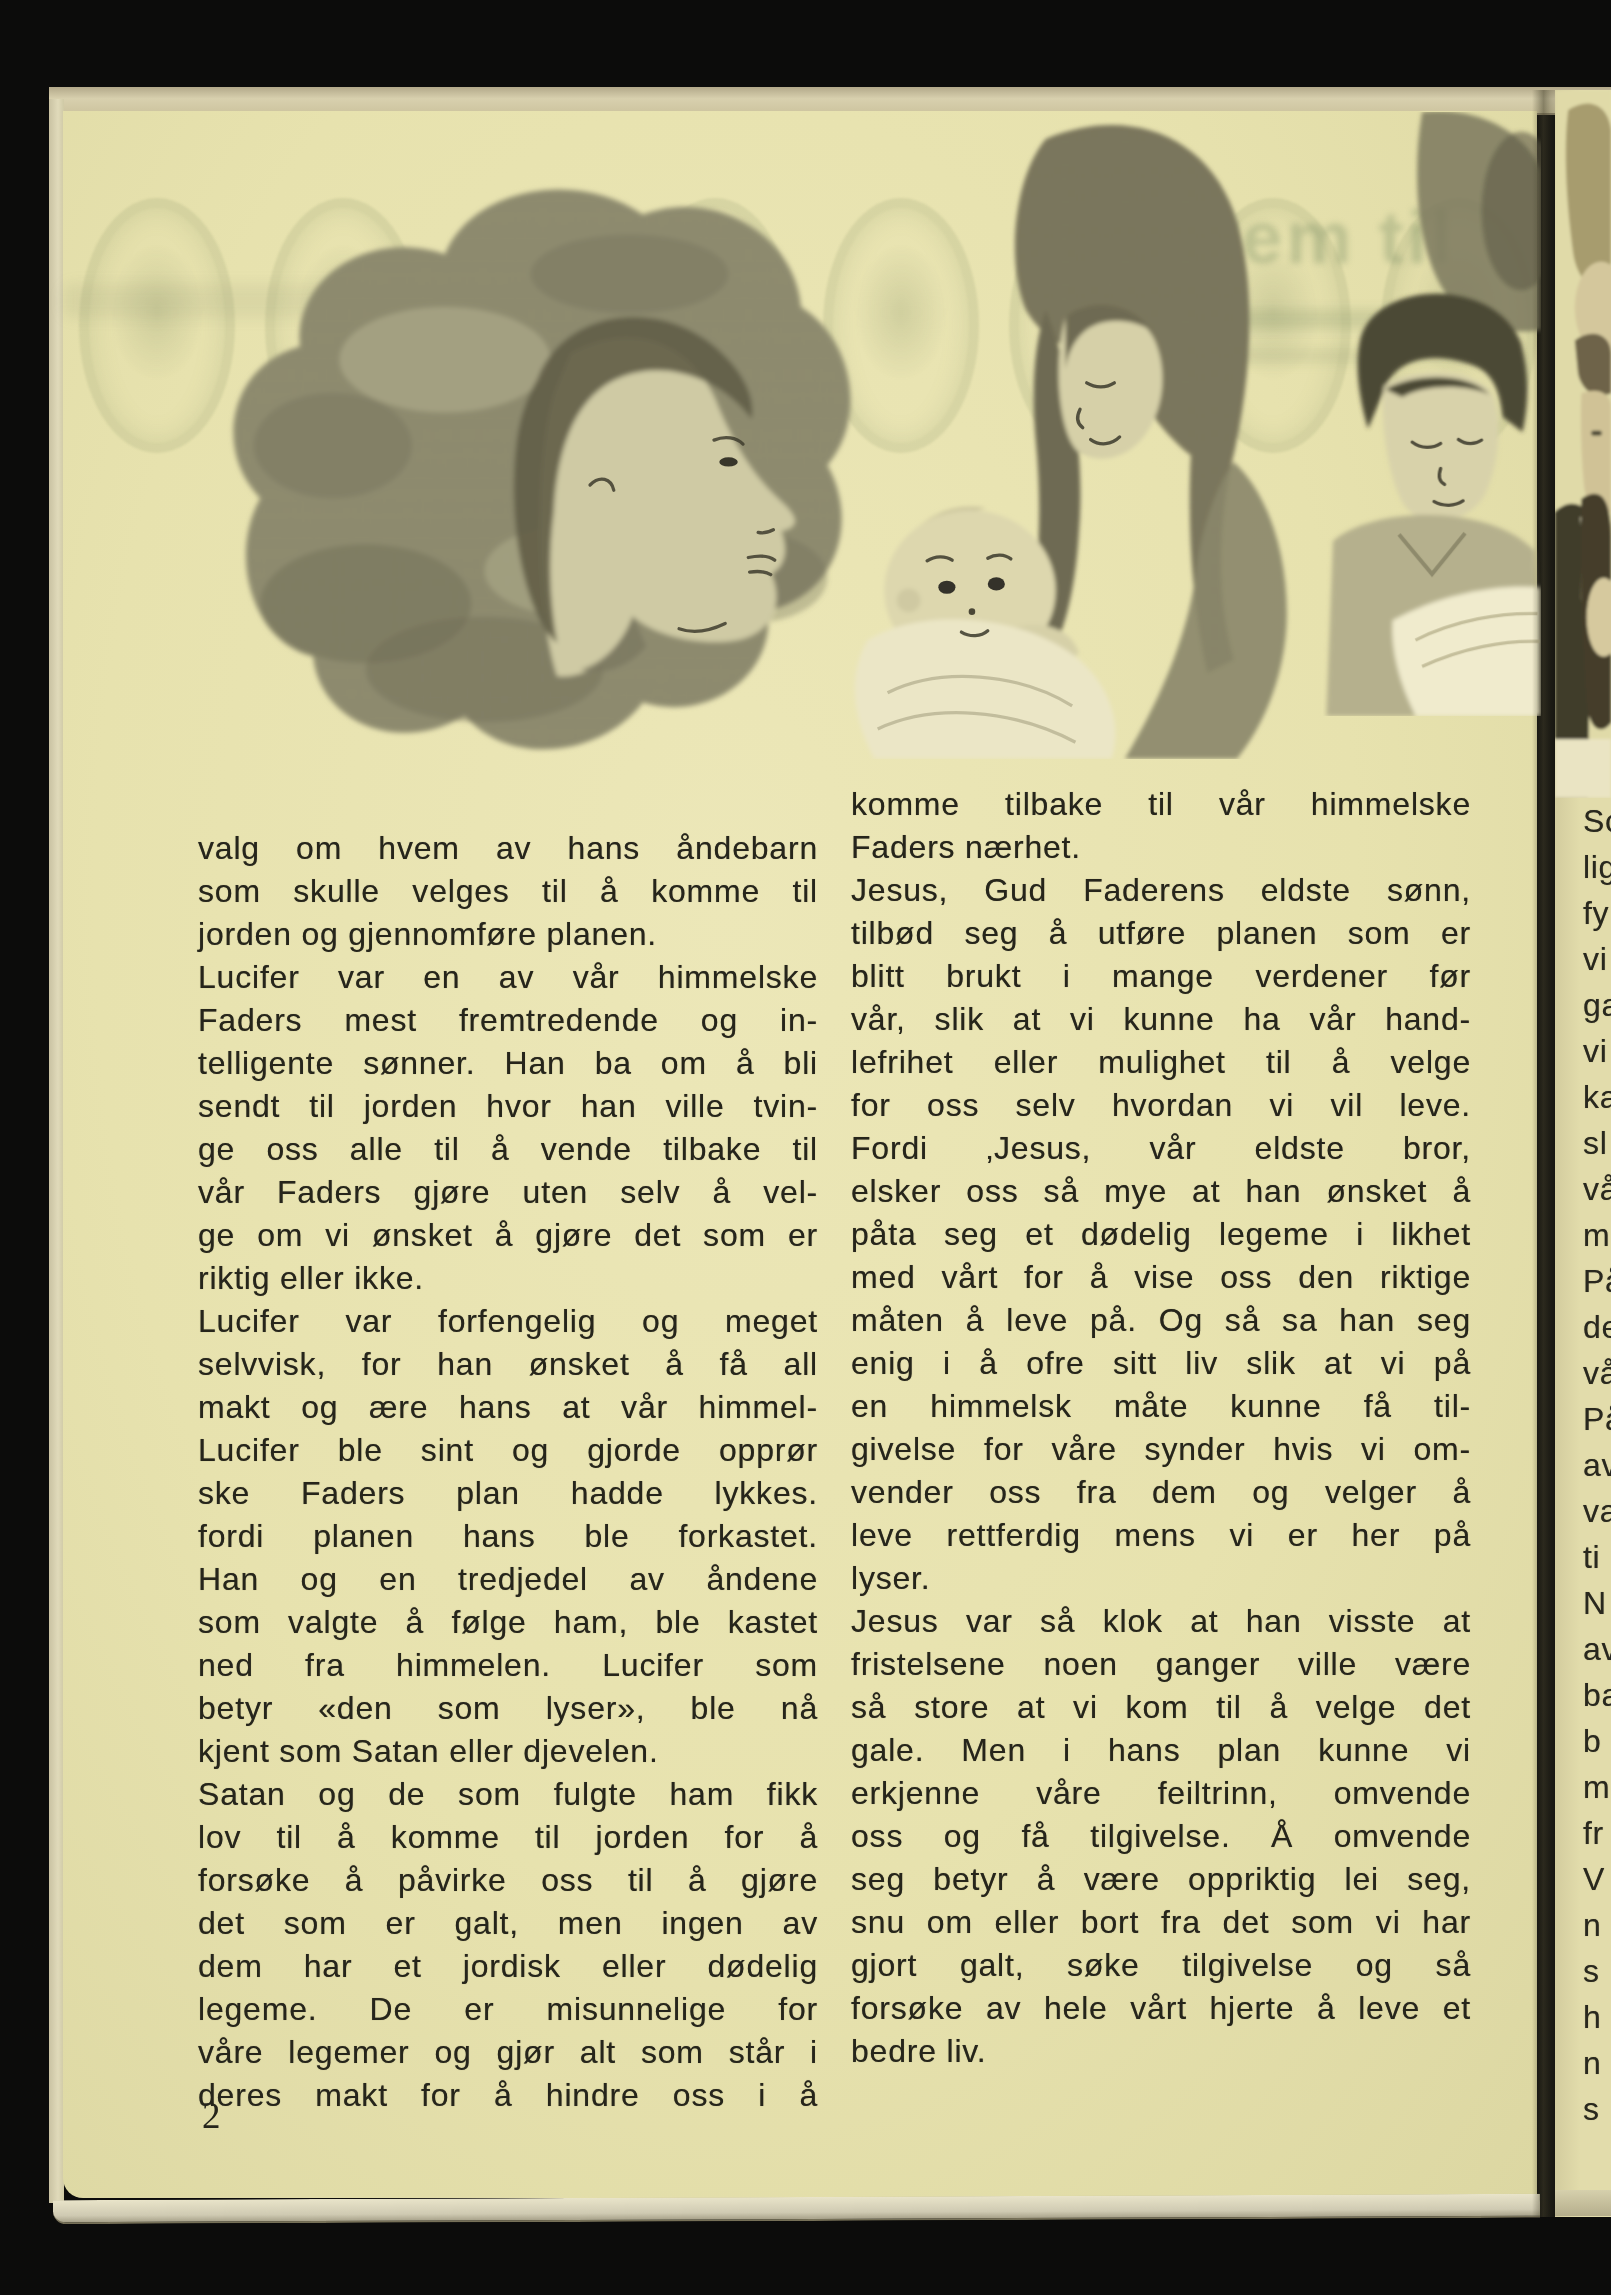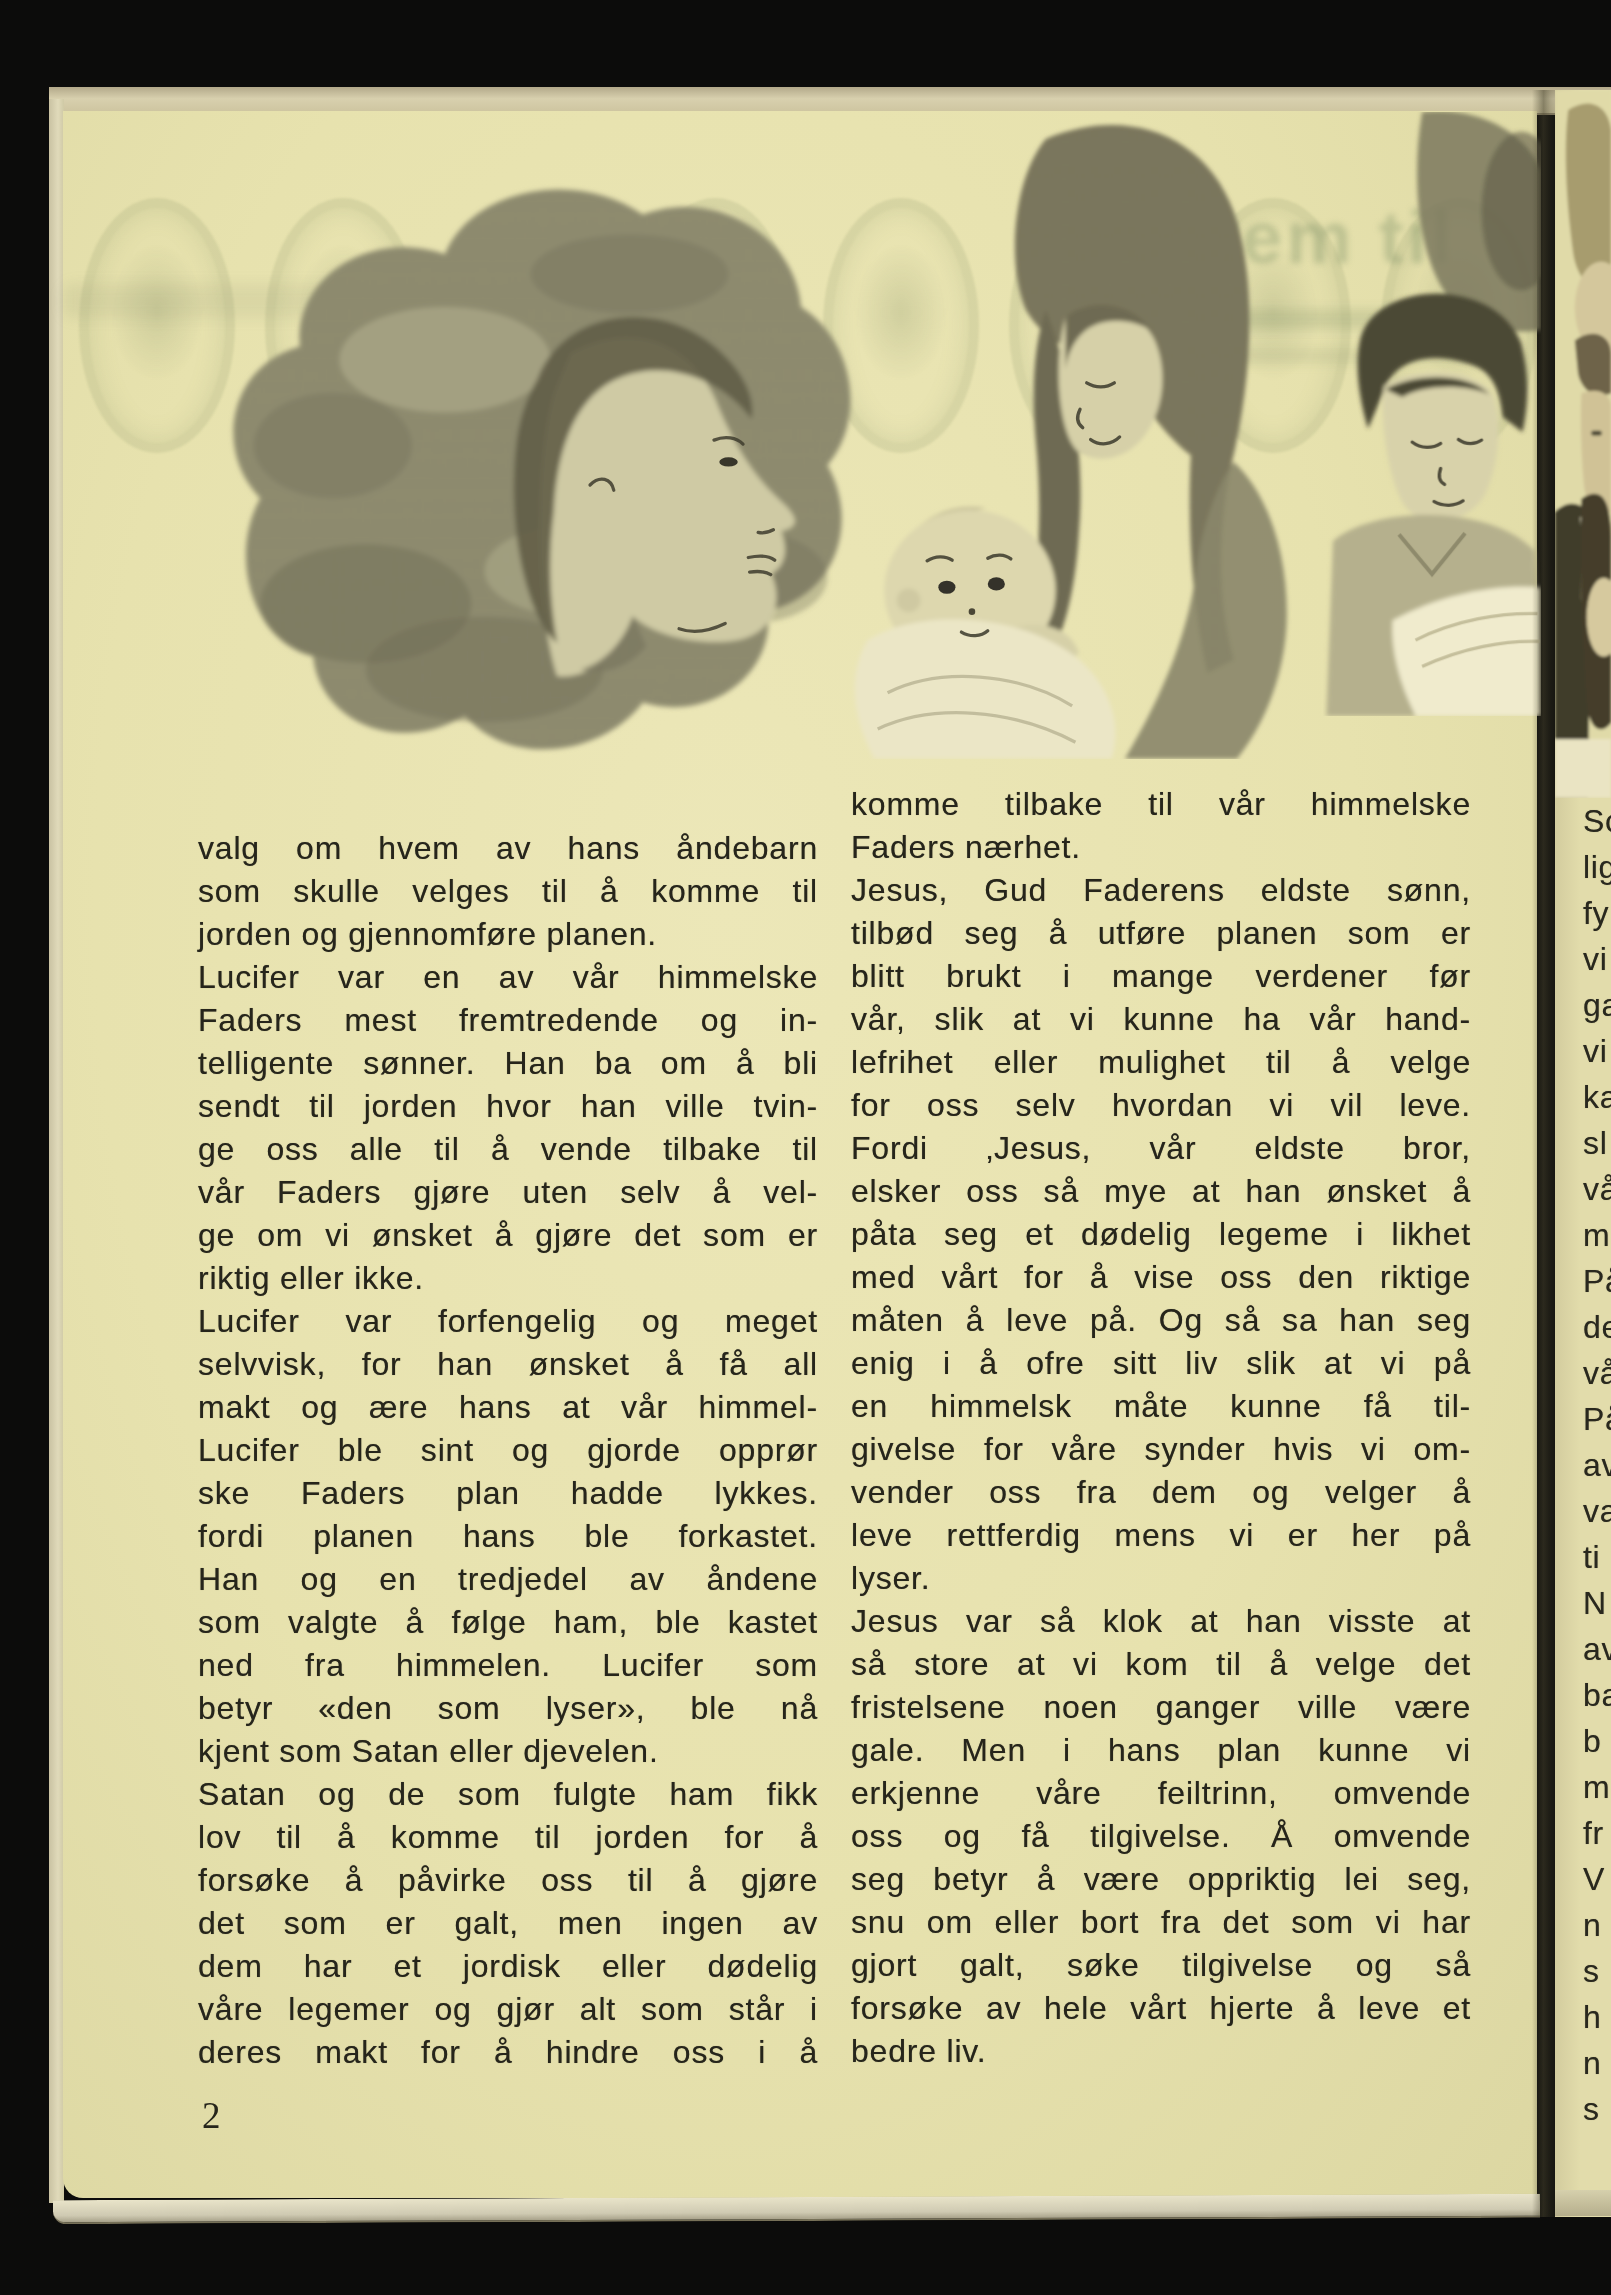--- a/index.html
+++ b/index.html
@@ -243,20 +243,21 @@
     <div class="tline">Han og en tredjedel av åndene</div>
     <div class="tline">som valgte å følge ham, ble kastet</div>
     <div class="tline">ned fra himmelen. Lucifer som</div>
     <div class="tline">betyr «den som lyser», ble nå</div>
     <div class="tline pend">kjent som Satan eller djevelen.</div>
     <div class="tline">Satan og de som fulgte ham fikk</div>
     <div class="tline">lov til å komme til jorden for å</div>
     <div class="tline">forsøke å påvirke oss til å gjøre</div>
     <div class="tline">det som er galt, men ingen av</div>
     <div class="tline">dem har et jordisk eller dødelig</div>
+    <div class="tline">legeme. De er misunnelige for</div>
     <div class="tline">våre legemer og gjør alt som står i</div>
     <div class="tline">deres makt for å hindre oss i å</div>
   </div>
 <div class="col col-right">
     <div class="tline">komme tilbake til vår himmelske</div>
     <div class="tline pend">Faders nærhet.</div>
     <div class="tline">Jesus, Gud Faderens eldste sønn,</div>
     <div class="tline">tilbød seg å utføre planen som er</div>
     <div class="tline">blitt brukt i mange verdener før</div>
     <div class="tline">vår, slik at vi kunne ha vår hand-</div>
@@ -267,22 +268,22 @@
     <div class="tline">påta seg et dødelig legeme i likhet</div>
     <div class="tline">med vårt for å vise oss den riktige</div>
     <div class="tline">måten å leve på. Og så sa han seg</div>
     <div class="tline">enig i å ofre sitt liv slik at vi på</div>
     <div class="tline">en himmelsk måte kunne få til-</div>
     <div class="tline">givelse for våre synder hvis vi om-</div>
     <div class="tline">vender oss fra dem og velger å</div>
     <div class="tline">leve rettferdig mens vi er her på</div>
     <div class="tline pend">lyser.</div>
     <div class="tline">Jesus var så klok at han visste at</div>
+    <div class="tline">fristelsene noen ganger ville være</div>
     <div class="tline">så store at vi kom til å velge det</div>
-    <div class="tline">fristelsene noen ganger ville være</div>
     <div class="tline">gale. Men i hans plan kunne vi</div>
     <div class="tline">erkjenne våre feiltrinn, omvende</div>
     <div class="tline">oss og få tilgivelse. Å omvende</div>
     <div class="tline">seg betyr å være oppriktig lei seg,</div>
     <div class="tline">snu om eller bort fra det som vi har</div>
     <div class="tline">gjort galt, søke tilgivelse og så</div>
     <div class="tline">forsøke av hele vårt hjerte å leve et</div>
     <div class="tline pend">bedre liv.</div>
   </div>
 <div class="pagenum">2</div>

